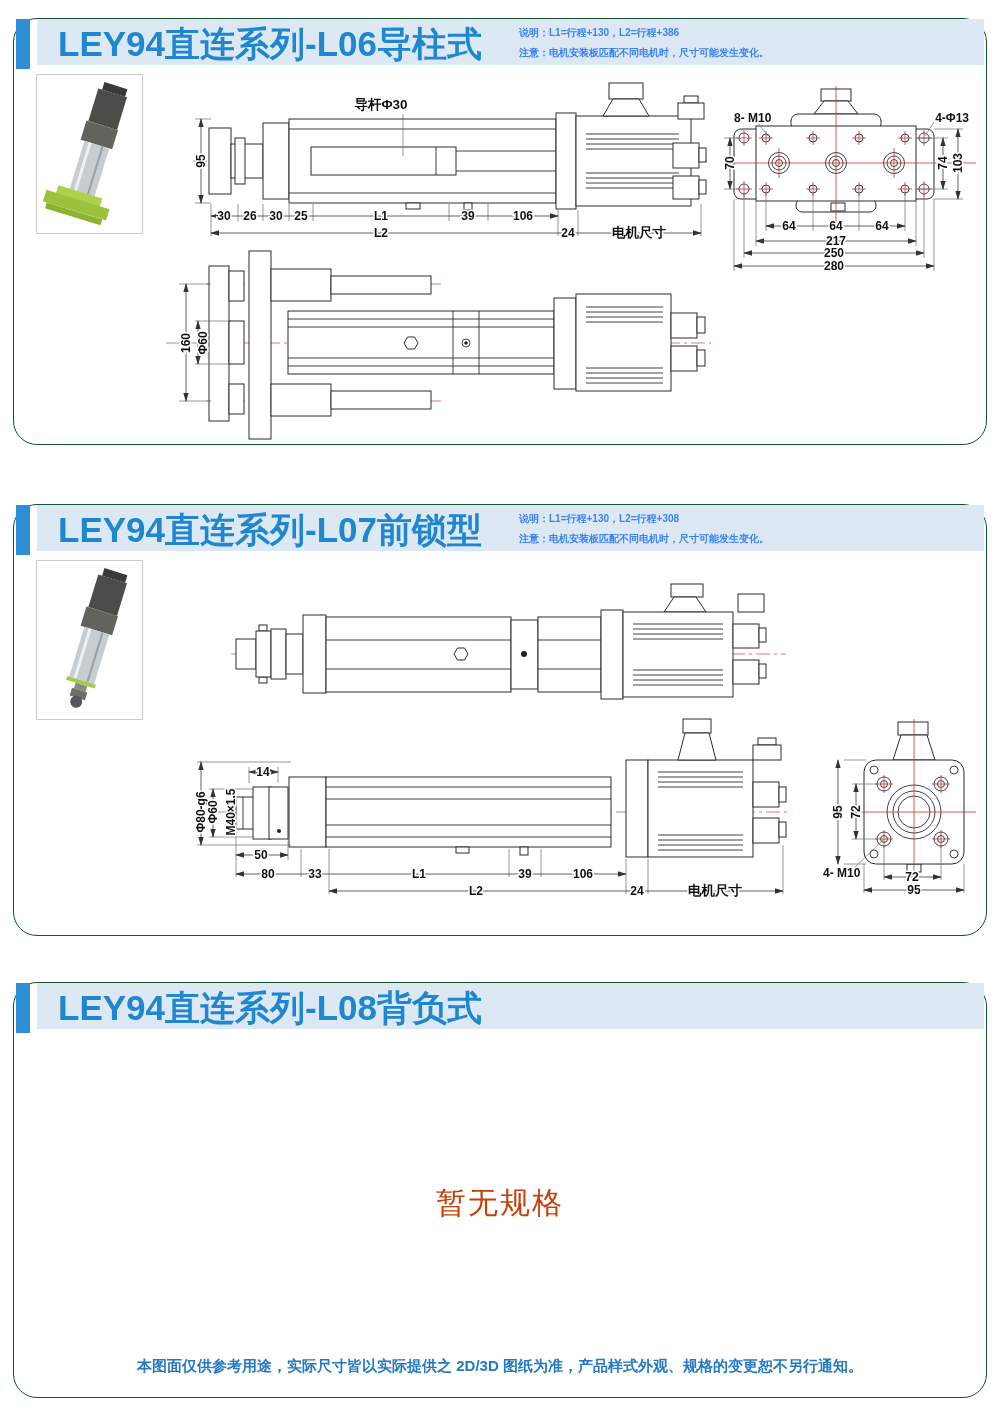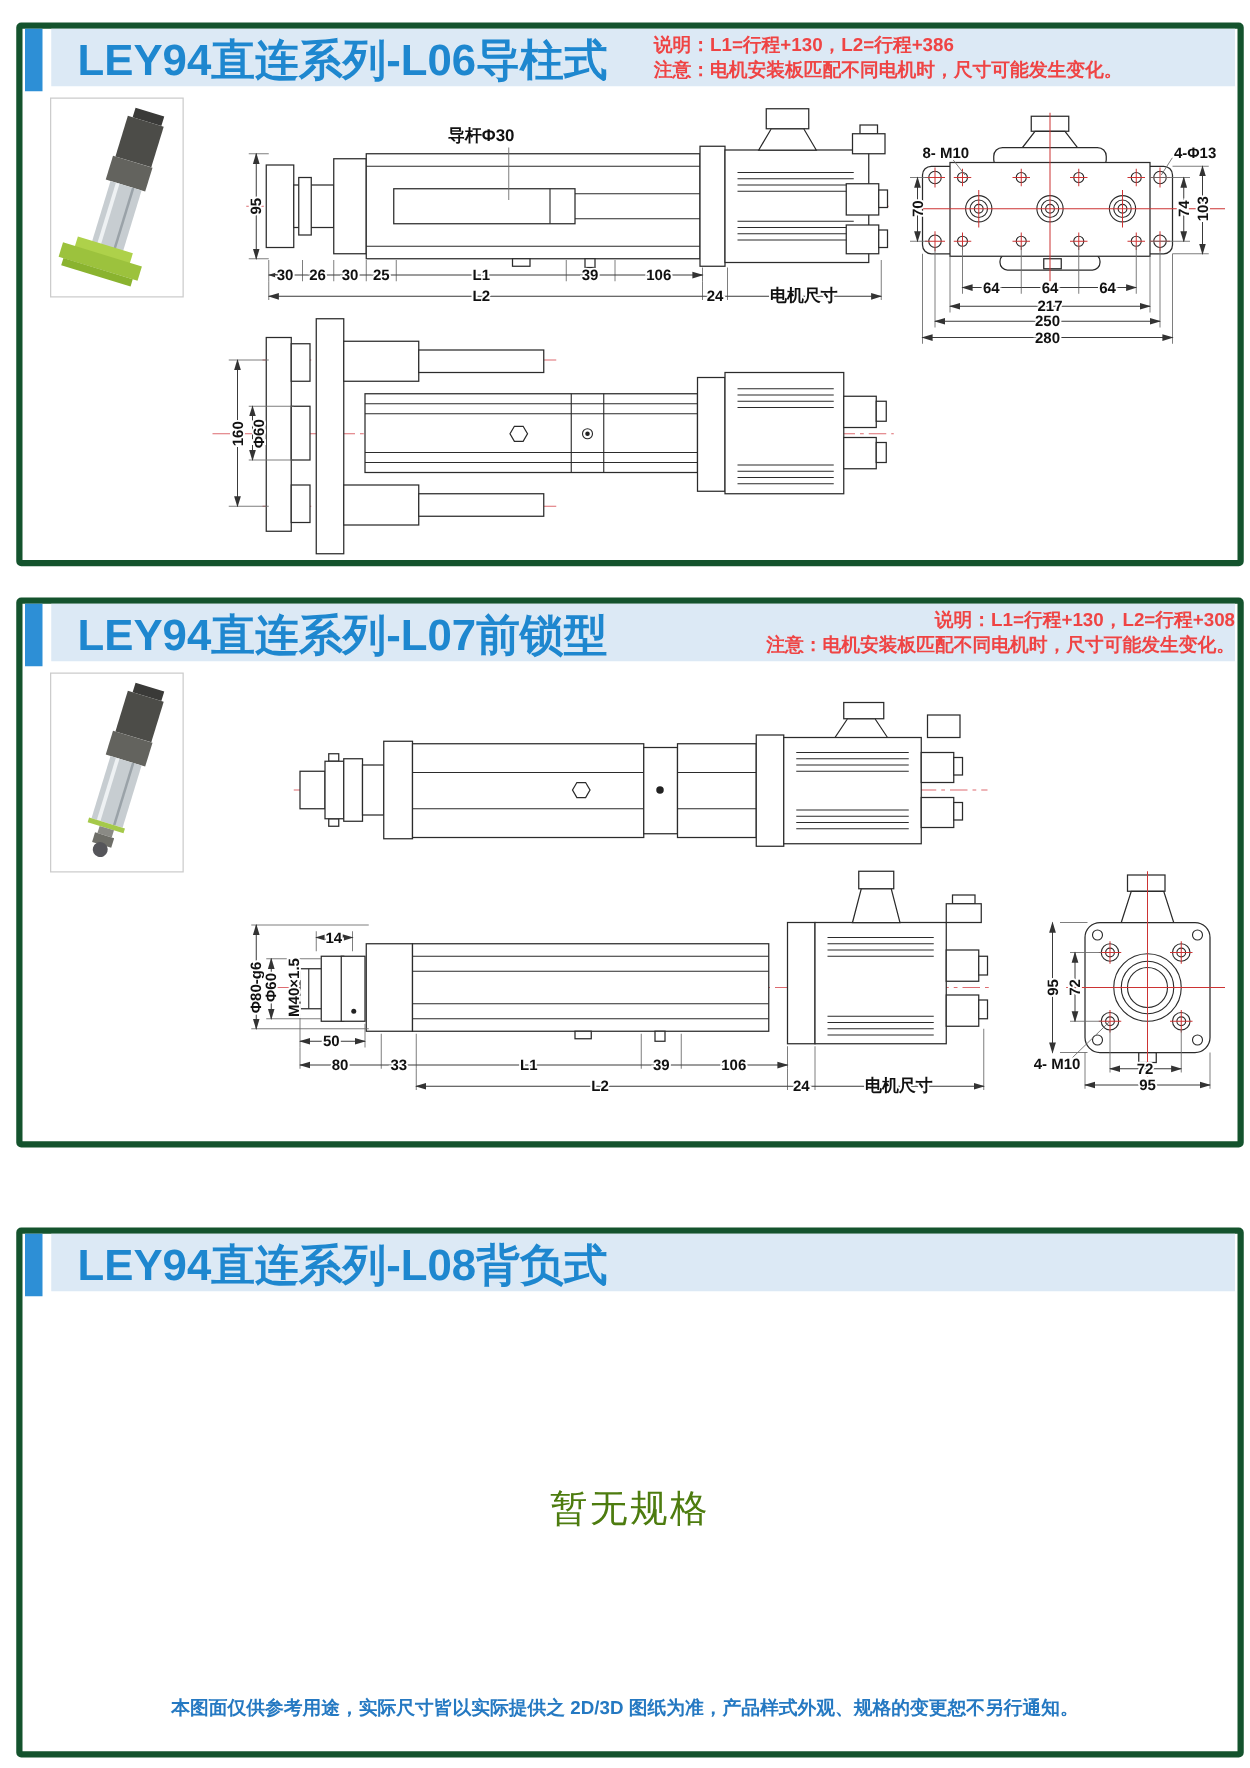--- a/index.html
+++ b/index.html
@@ -1,27 +1,27 @@
 <!DOCTYPE html>
 <html><head>
 <meta charset="utf-8">
 <style>
   html,body{margin:0;padding:0;}
   body{
     width:1000px;height:1414px;position:relative;background:#ffffff;
     font-family:"Liberation Sans","DejaVu Sans",sans-serif;overflow:hidden;
   }
-  .panel{position:absolute;left:13px;width:972px;border:5px solid #14532d;border-radius:4px;background:#fff;}
+  .panel{position:absolute;left:13px;width:972px;border:1px solid #14532d;border-radius:24px;background:#fff;}
   .band{position:absolute;left:23px;right:2px;top:0;height:46px;background:#dce9f5;}
   .accent-bar{position:absolute;left:2px;top:0;width:14px;height:50px;background:#2d8fd6;}
   .sec-title{position:absolute;left:44px;top:2px;font-size:35px;font-weight:bold;color:#1e87cf;white-space:nowrap;}
-  .notes{position:absolute;left:505px;top:4px;width:465px;font-size:15px;font-weight:bold;color:#ef4444;line-height:20px;}
+  .notes{position:absolute;left:505px;top:4px;width:465px;font-size:10px;font-weight:bold;color:#3b82f6;line-height:20px;}
   .thumb{position:absolute;left:22px;top:55px;width:105px;height:158px;border:1px solid #cccccc;background:#fff;}
   .drawing{position:absolute;}
-  .empty-text{position:absolute;left:0;top:200px;width:100%;text-align:center;font-size:30px;color:#4d7c0f;letter-spacing:2px;}
+  .empty-text{position:absolute;left:0;top:200px;width:100%;text-align:center;font-size:30px;color:#c2410c;letter-spacing:2px;}
   .footer-note{position:absolute;left:0;top:1357px;width:100%;text-align:center;font-size:15px;font-weight:bold;color:#2579c2;}
   
   .ol{fill:#ffffff;stroke:#2b2b2b;stroke-width:1;}
   .ln{stroke:#2b2b2b;stroke-width:0.9;fill:none;}
   .cl{stroke:#dd6b70;stroke-width:0.9;fill:none;stroke-dasharray:14 4 3 4;}
   .dim{stroke:#3a3a3a;stroke-width:0.8;fill:none;marker-start:url(#mA);marker-end:url(#mA);}
   .ext{stroke:#6b6b6b;stroke-width:0.7;fill:none;}
   .rc{stroke:#cc3333;stroke-width:0.8;fill:none;}
   .dt{font:bold 12px "Liberation Sans",sans-serif;fill:#111;text-anchor:middle;paint-order:stroke;stroke:#fff;stroke-width:3px;}
   .dtl{font:bold 13.5px "Liberation Sans",sans-serif;fill:#111;text-anchor:middle;paint-order:stroke;stroke:#fff;stroke-width:3px;}
@@ -212,21 +212,21 @@
       <path class="ext" d="M28,35H60 M28,152H60"></path>
       <line class="dim" x1="35" y1="35" x2="35" y2="152"></line>
       <path class="ext" d="M44,72H80 M44,115H80"></path>
       <line class="dim" x1="47" y1="72" x2="47" y2="115"></line>
     </g>
     <text class="dt" transform="translate(35,94) rotate(-90)" dy="4">160</text>
     <text class="dt" transform="translate(52,94) rotate(-90)" dy="4">Φ60</text>
   </svg>
 </div>
 
-<div class="panel" style="top:478px;height:430px;text-align:right;">
+<div class="panel" style="top:504px;height:430px;">
   <div class="band"></div>
   <div class="accent-bar"></div>
   <div class="sec-title">LEY94直连系列-L07前锁型</div>
   <div class="notes">
     <div>说明：L1=行程+130，L2=行程+308</div>
     <div>注意：电机安装板匹配不同电机时，尺寸可能发生变化。</div>
   </div>
 
   <div class="thumb">
     <svg width="105" height="158" viewBox="0 0 105 158">

